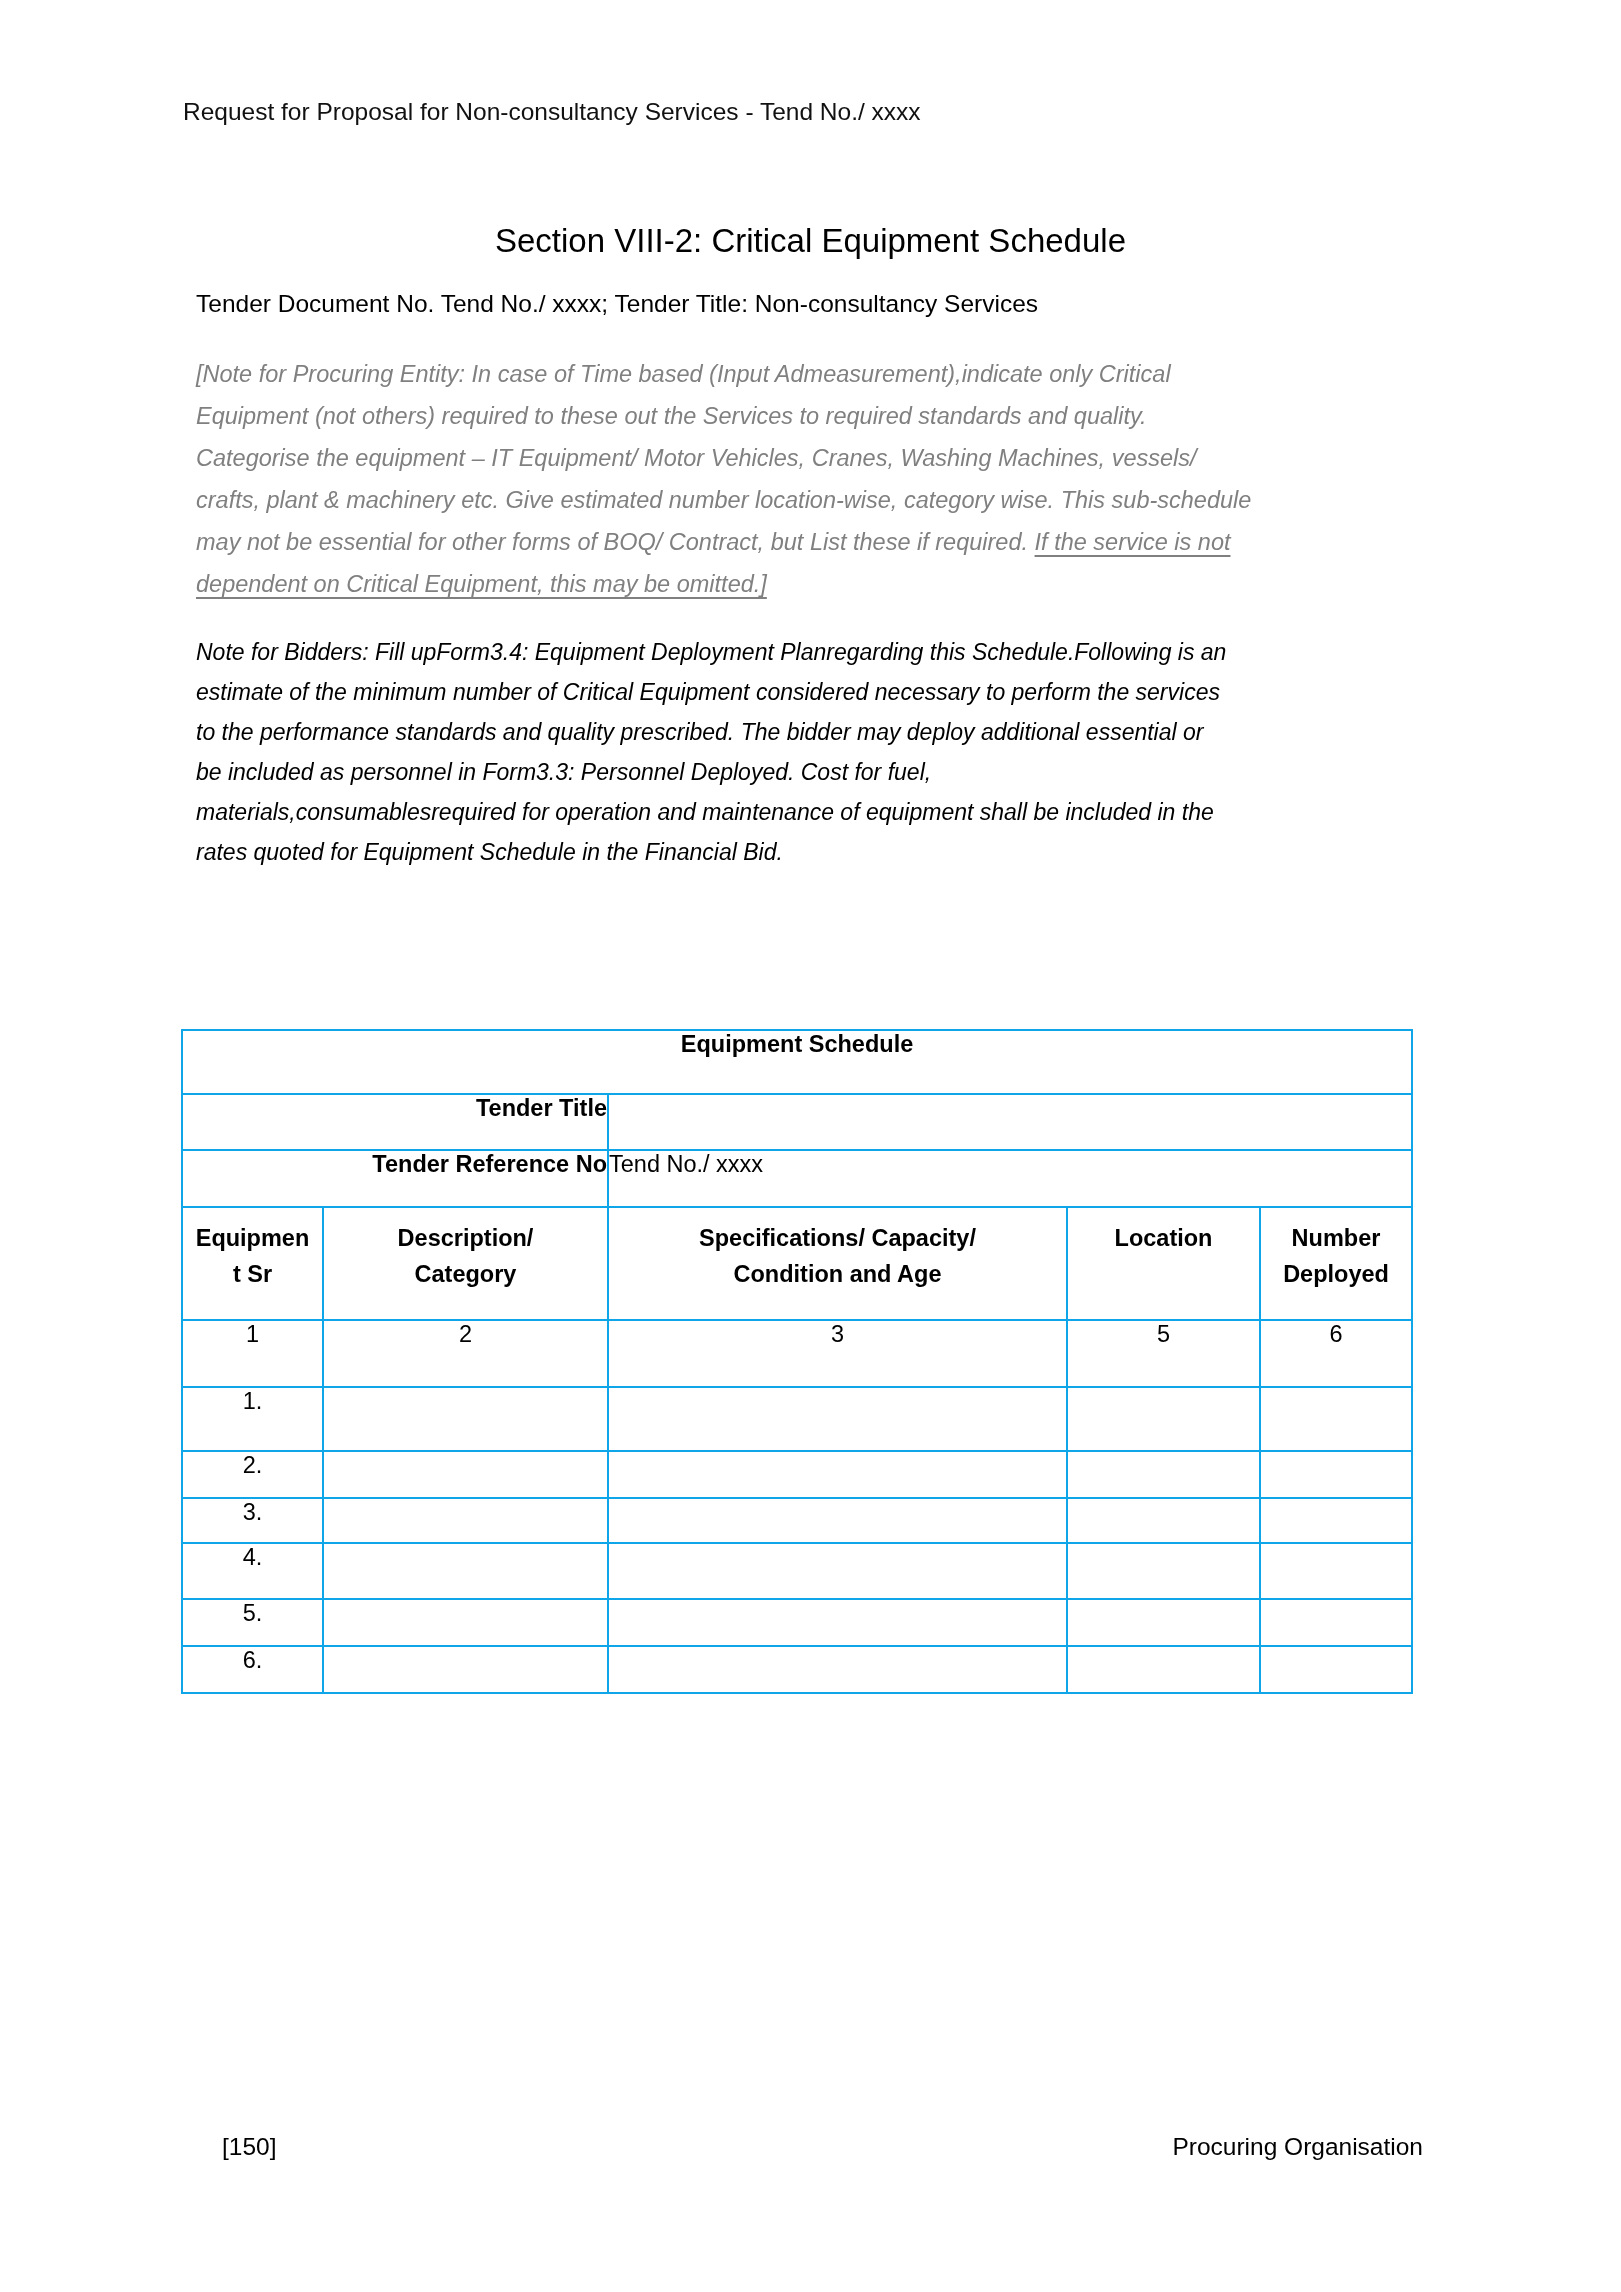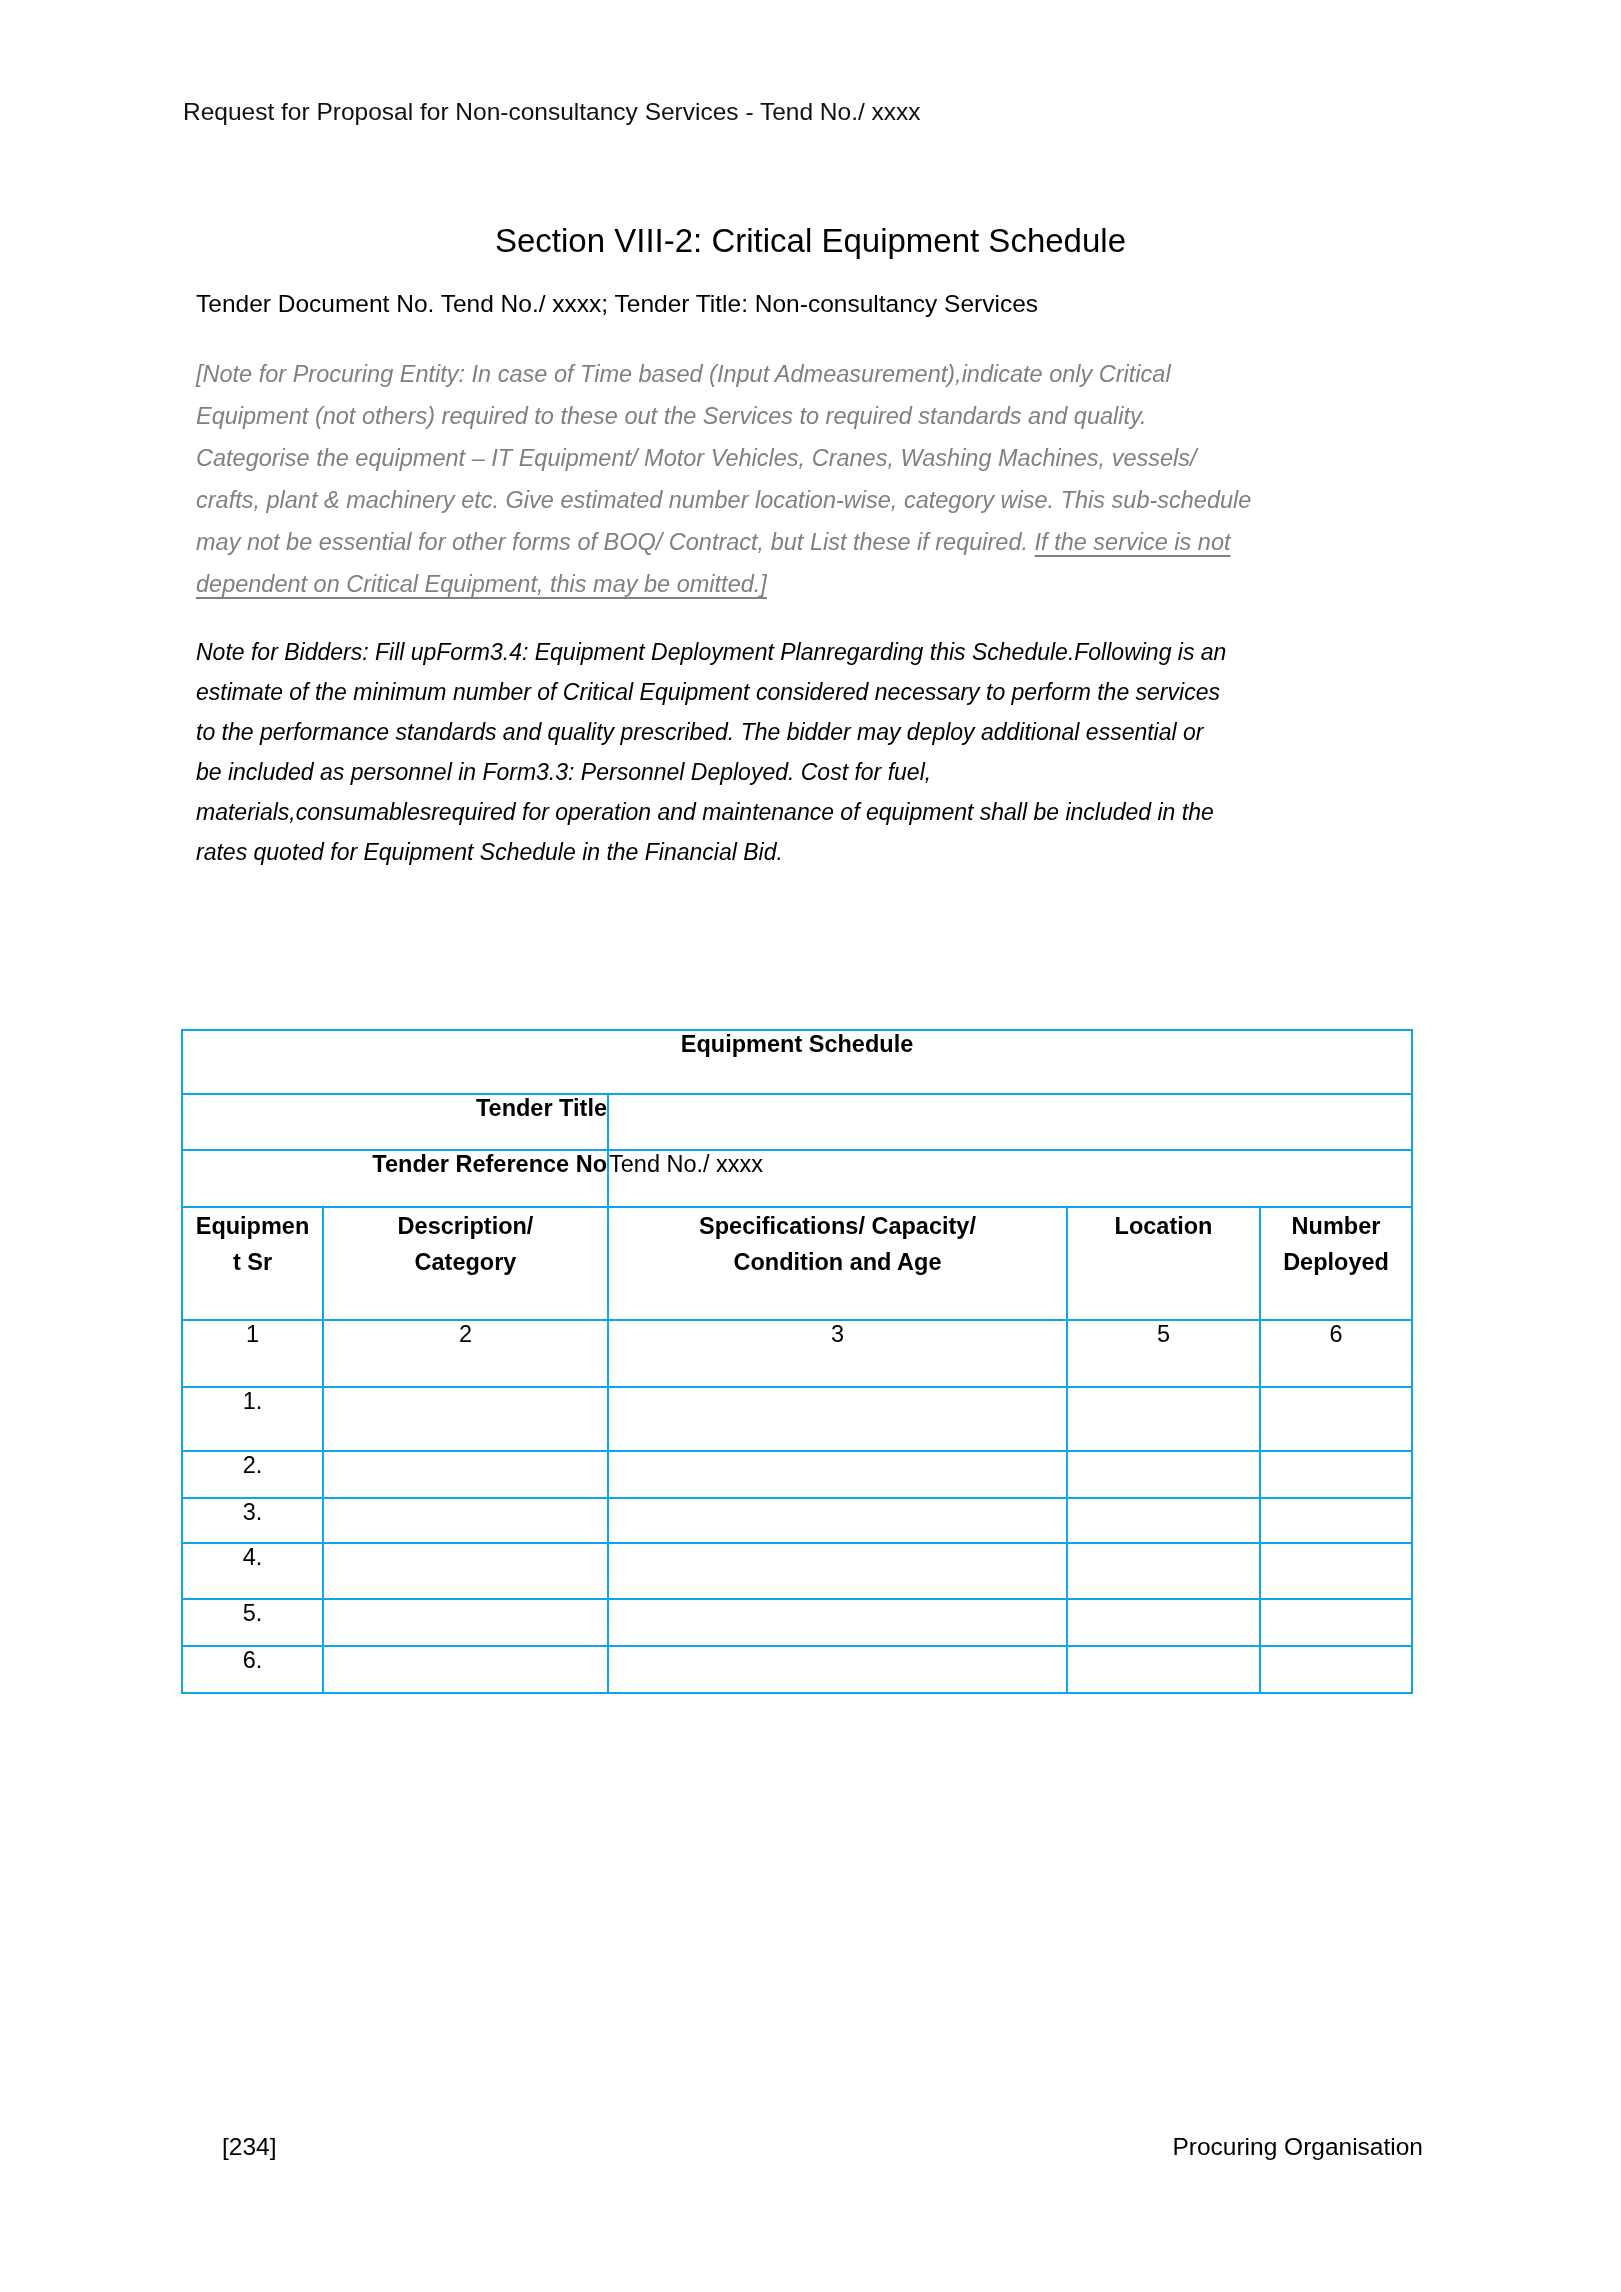--- a/index.html
+++ b/index.html
@@ -88,21 +88,21 @@
     text-align: left;
     font-size: 24.5px;
     padding: 11.8px 0 0 13.7px;
   }
   th.colhead {
     font-weight: bold;
     text-align: center;
     padding-top: 11.8px;
     line-height: 1.55;
   }
-  th.colhead .hw { margin: 0 auto; overflow-wrap: anywhere; }
+  th.colhead .hw { margin: 12px auto; overflow-wrap: anywhere; }
   th.colhead .hw1 { max-width: 114px; }
   th.colhead .hw2 { max-width: 176px; }
   th.colhead .hw3 { max-width: 304px; }
   th.colhead .hw5 { max-width: 123px; }
   td.num, td.sr {
     text-align: center;
     padding-top: 7.8px;
     font-weight: normal;
   }
   .footer-left {
@@ -229,17 +229,17 @@
       <tr style="height:47px">
         <td class="sr">6.</td>
         <td></td>
         <td></td>
         <td></td>
         <td></td>
       </tr>
     </tbody>
   </table>
 
-  <div class="footer-left">[234]</div>
+  <div class="footer-left">[150]</div>
   <div class="footer-right">Procuring Organisation</div>
 
 </div>
 
 
 </body></html>

